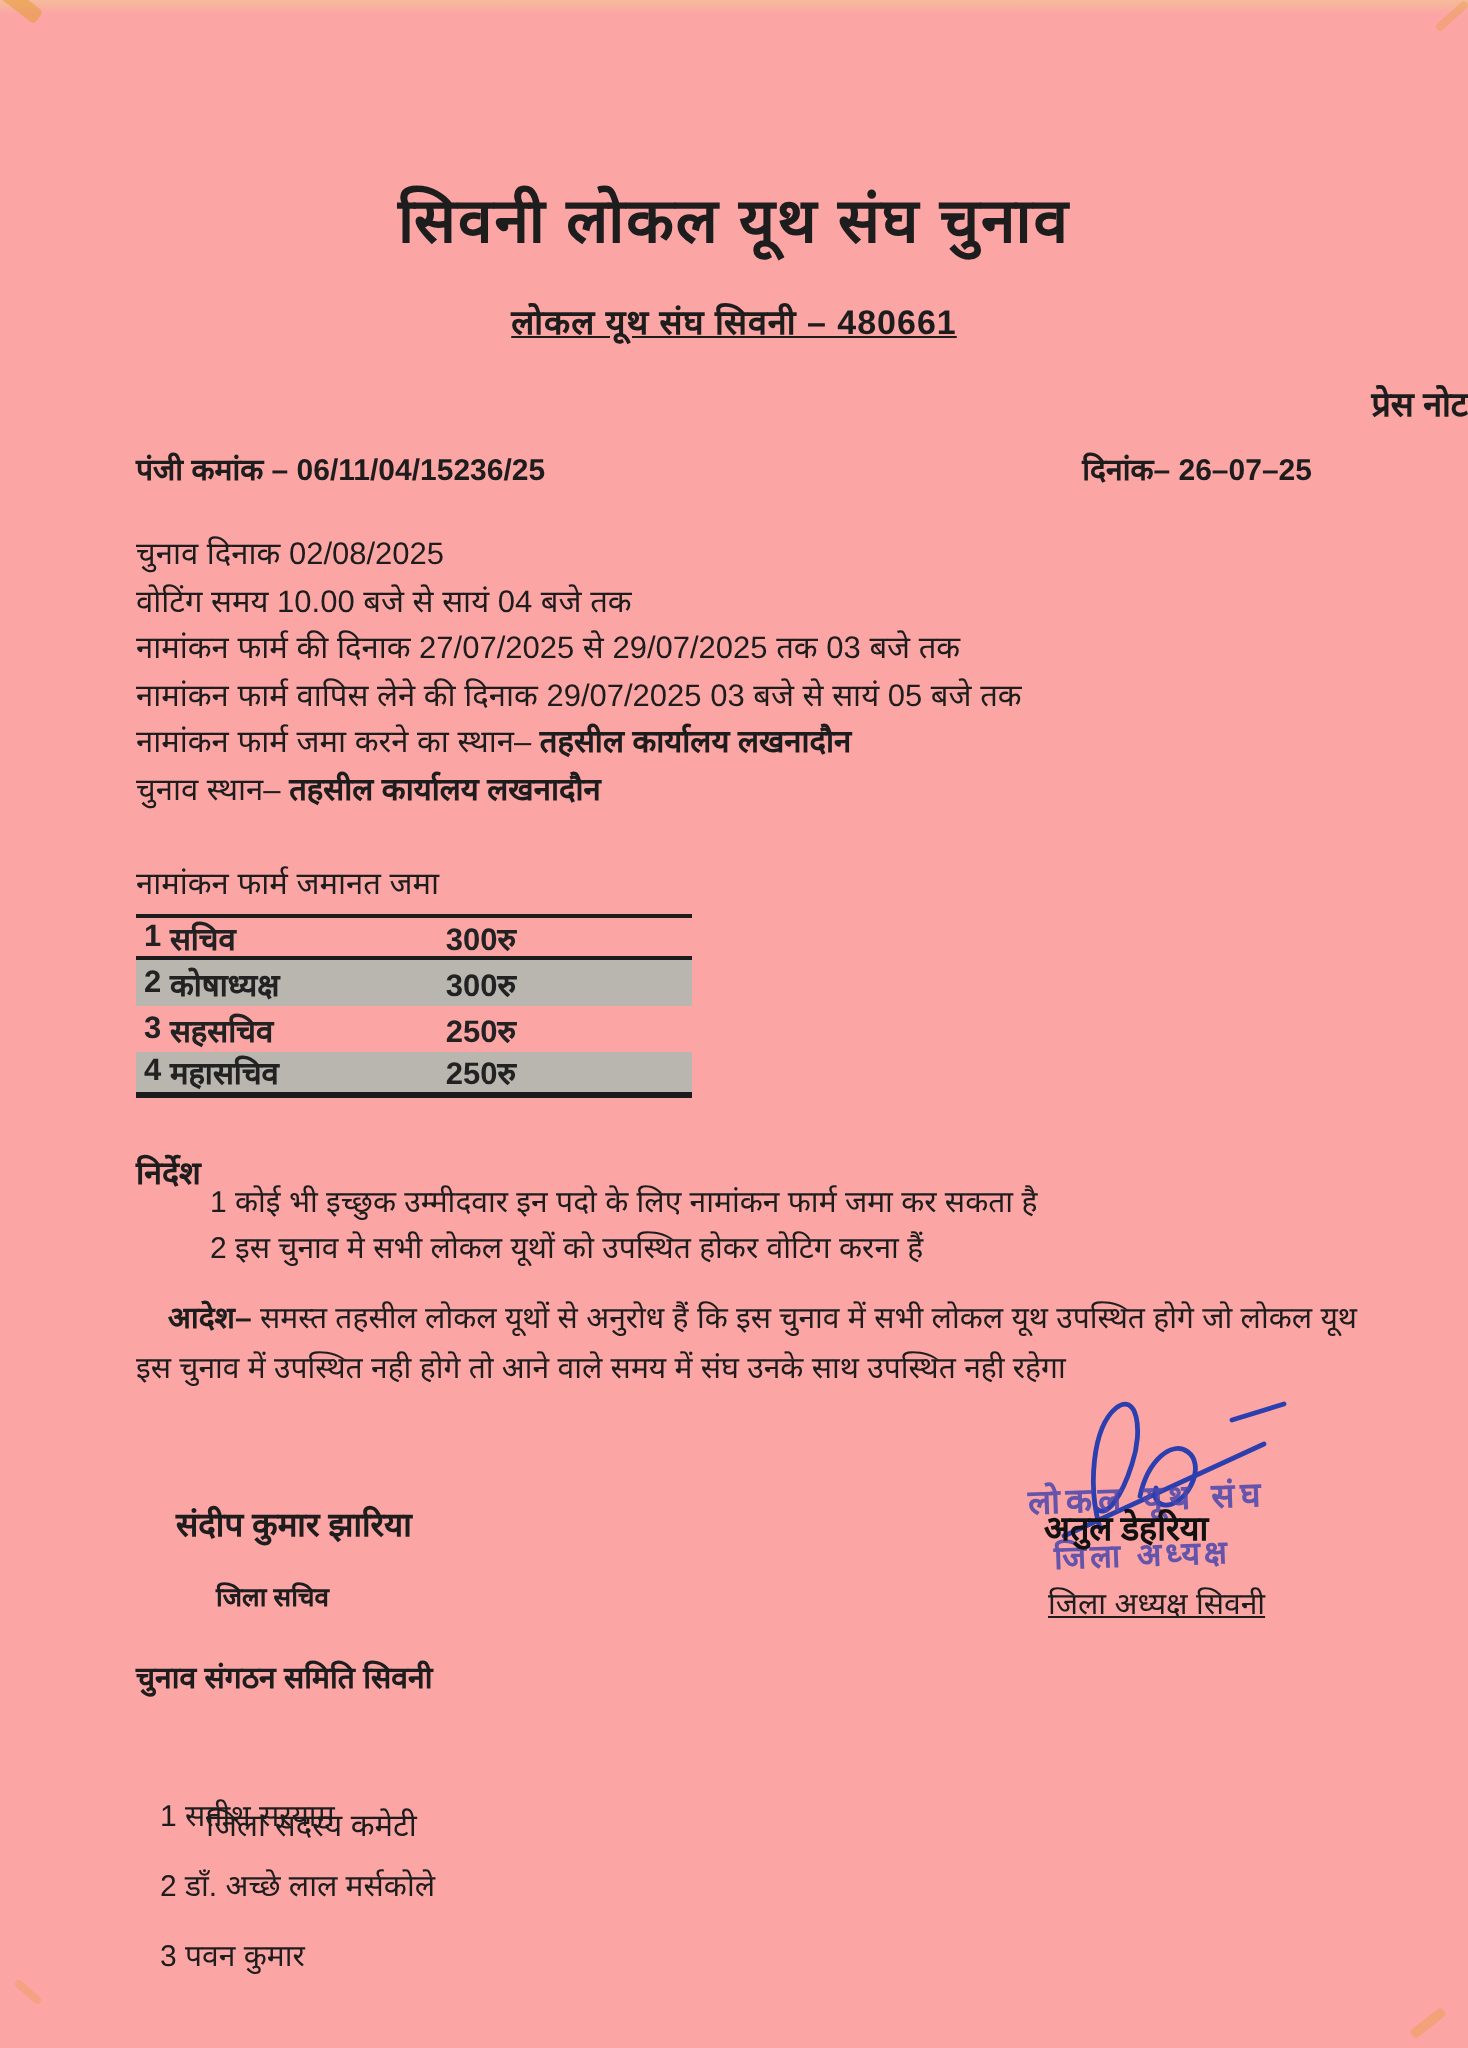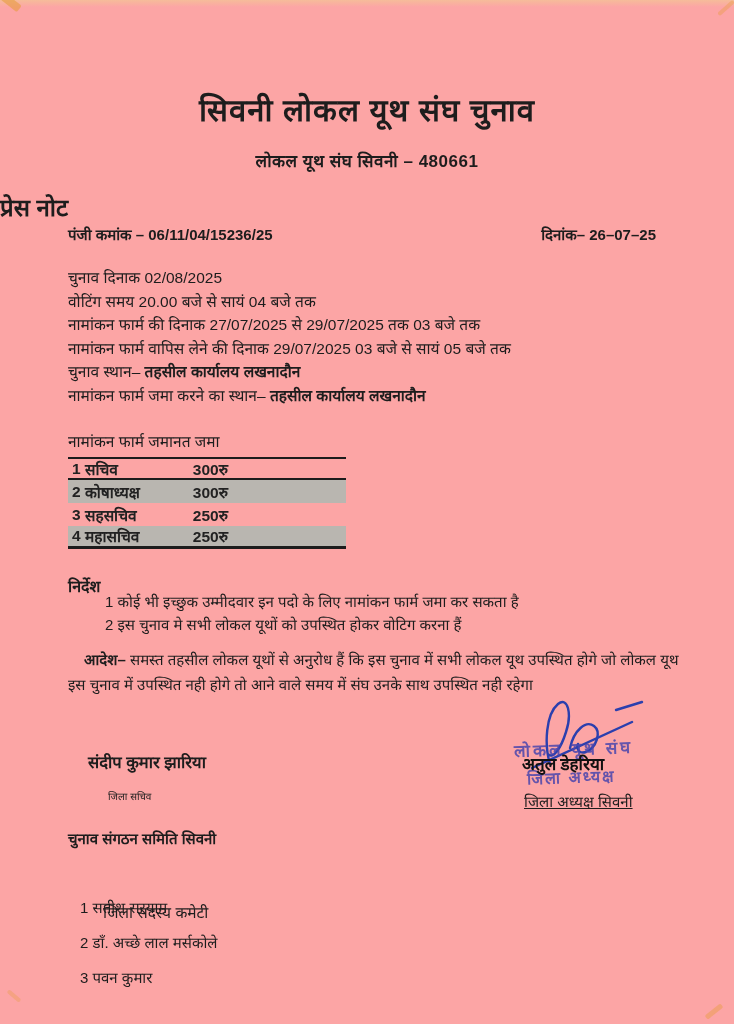--- a/index.html
+++ b/index.html
@@ -26,66 +26,66 @@
   .cm-tr { right: -2px; top: 6px; width: 20px; height: 4px; transform: rotate(-42deg); opacity: 0.35; }
   .cm-bl { left: 6px; bottom: 26px; width: 16px; height: 4px; transform: rotate(40deg); opacity: 0.3; }
   .cm-br { right: 10px; bottom: 10px; width: 20px; height: 5px; transform: rotate(-38deg); opacity: 0.4; }
 
   .doc-title {
     position: absolute; left: 0; top: 88px; width: 100%;
     text-align: center; font-size: 31px; font-weight: bold; letter-spacing: 1px;
   }
   .doc-subtitle {
     position: absolute; left: 0; top: 149px; width: 100%;
-    text-align: center; font-size: 17px; font-weight: bold; letter-spacing: 0.5px;
+    text-align: center; font-size: 17px; font-weight: bold; letter-spacing: 0.5px; text-decoration: underline;
   }
   .doc-type {
     position: absolute; left: 0; top: 190px; width: 100%;
-    text-align: left; font-size: 24px; font-weight: bold;
+    text-align: right; font-size: 17px; font-weight: bold;
   }
   .meta-row { position: absolute; left: 68px; top: 224px; width: 598px; font-size: 15px; font-weight: bold; }
   .meta-reg { position: absolute; left: 0; top: 0; }
   .meta-date { position: absolute; right: 10px; top: 0; }
 
   .details {
     position: absolute; left: 68px; top: 266px; width: 620px;
     font-size: 15.5px; line-height: 23.5px; font-weight: 500;
   }
   .details b { font-weight: bold; }
 
   .deposit-table {
     position: absolute; left: 68px; top: 430px; width: 278px;
     font-size: 15.5px;
   }
   .deposit-title { font-weight: normal; padding-bottom: 5px; }
   .trow {
     display: flex; align-items: center; height: 23px; padding-left: 4px;
   }
-  .trow .amount { margin-left: auto; margin-right: 118px; }
+  .trow .amount { margin-left: auto; margin-right: 88px; }
   .trow-1 { border-top: 2px solid #1c1c1c; border-bottom: 2px solid #1c1c1c; }
   .trow-2, .trow-4 { background: #b9b6b0; }
   .trow-4 { border-bottom: 3px solid #1c1c1c; }
   .trow span { font-weight: bold; color: #222; }
 
   .instructions-heading {
     position: absolute; left: 68px; top: 575px; font-size: 16px; font-weight: bold;
   }
   .instruction-list {
     position: absolute; left: 105px; top: 590px; width: 540px;
     font-size: 15px; line-height: 23px; font-weight: 500;
   }
 
   .order-para {
     position: absolute; left: 68px; top: 648px; width: 624px;
     font-size: 15px; line-height: 24.5px; font-weight: 500;
   }
   .order-para b { font-weight: bold; margin-left: 16px; }
 
   .sig-left-name { position: absolute; left: 88px; top: 750px; font-size: 16.5px; font-weight: bold; }
-  .sig-left-title { position: absolute; left: 108px; top: 789px; font-size: 10px; font-weight: 400; }
+  .sig-left-title { position: absolute; left: 108px; top: 789px; font-size: 13px; font-weight: 700; }
 
   .stamp-line { position: absolute; color: #4b46ad; font-weight: bold; opacity: 0.85; transform: rotate(-2deg); }
   .stamp-line1 { left: 514px; top: 737px; font-size: 17px; letter-spacing: 3px; }
   .stamp-line2 { left: 527px; top: 766px; font-size: 16px; letter-spacing: 2px; }
   .sig-scribble { position: absolute; left: 520px; top: 692px; }
   .sig-right-name { position: absolute; left: 522px; top: 752px; font-size: 17px; font-weight: bold; color: #111; z-index: 3; font-family: Liberation Serif, serif; }
   .sig-right-title { position: absolute; left: 524px; top: 791px; font-size: 15px; font-weight: 500; text-decoration: underline; }
 
   .committee-heading { position: absolute; left: 68px; top: 828px; font-size: 15px; font-weight: bold; }
   .committee-subheading { position: absolute; left: 103px; top: 862px; font-size: 15.5px; font-weight: normal; margin-top: 39px; }
@@ -109,25 +109,25 @@
   <div class="doc-subtitle">लोकल यूथ संघ सिवनी – 480661</div>
   <div class="doc-type">प्रेस नोट</div>
 
   <div class="meta-row">
     <span class="meta-reg">पंजी कमांक – 06/11/04/15236/25</span>
     <span class="meta-date">दिनांक– 26–07–25</span>
   </div>
 
   <div class="details">
     <div class="detail-line"><span>चुनाव दिनाक 02/08/2025</span><b></b></div>
-    <div class="detail-line"><span>वोटिंग समय 20.00 बजे से सायं 04 बजे तक</span><b></b></div>
+    <div class="detail-line"><span>वोटिंग समय 10.00 बजे से सायं 04 बजे तक</span><b></b></div>
     <div class="detail-line"><span>नामांकन फार्म की दिनाक 27/07/2025 से 29/07/2025 तक 03 बजे तक</span><b></b></div>
     <div class="detail-line"><span>नामांकन फार्म वापिस लेने की दिनाक 29/07/2025 03 बजे से सायं 05 बजे तक</span><b></b></div>
+    <div class="detail-line"><span>नामांकन फार्म जमा करने का स्थान– </span><b>तहसील कार्यालय लखनादौन</b></div>
     <div class="detail-line"><span>चुनाव स्थान– </span><b>तहसील कार्यालय लखनादौन</b></div>
-    <div class="detail-line"><span>नामांकन फार्म जमा करने का स्थान– </span><b>तहसील कार्यालय लखनादौन</b></div>
   </div>
 
   <div class="deposit-table">
     <div class="deposit-title">नामांकन फार्म जमानत जमा</div>
     <div class="trow trow-1">
       <span>1</span>&nbsp;<span>सचिव</span>
       <span class="amount">300रु</span>
     </div>
     <div class="trow trow-2">
       <span>2</span>&nbsp;<span>कोषाध्यक्ष</span>

